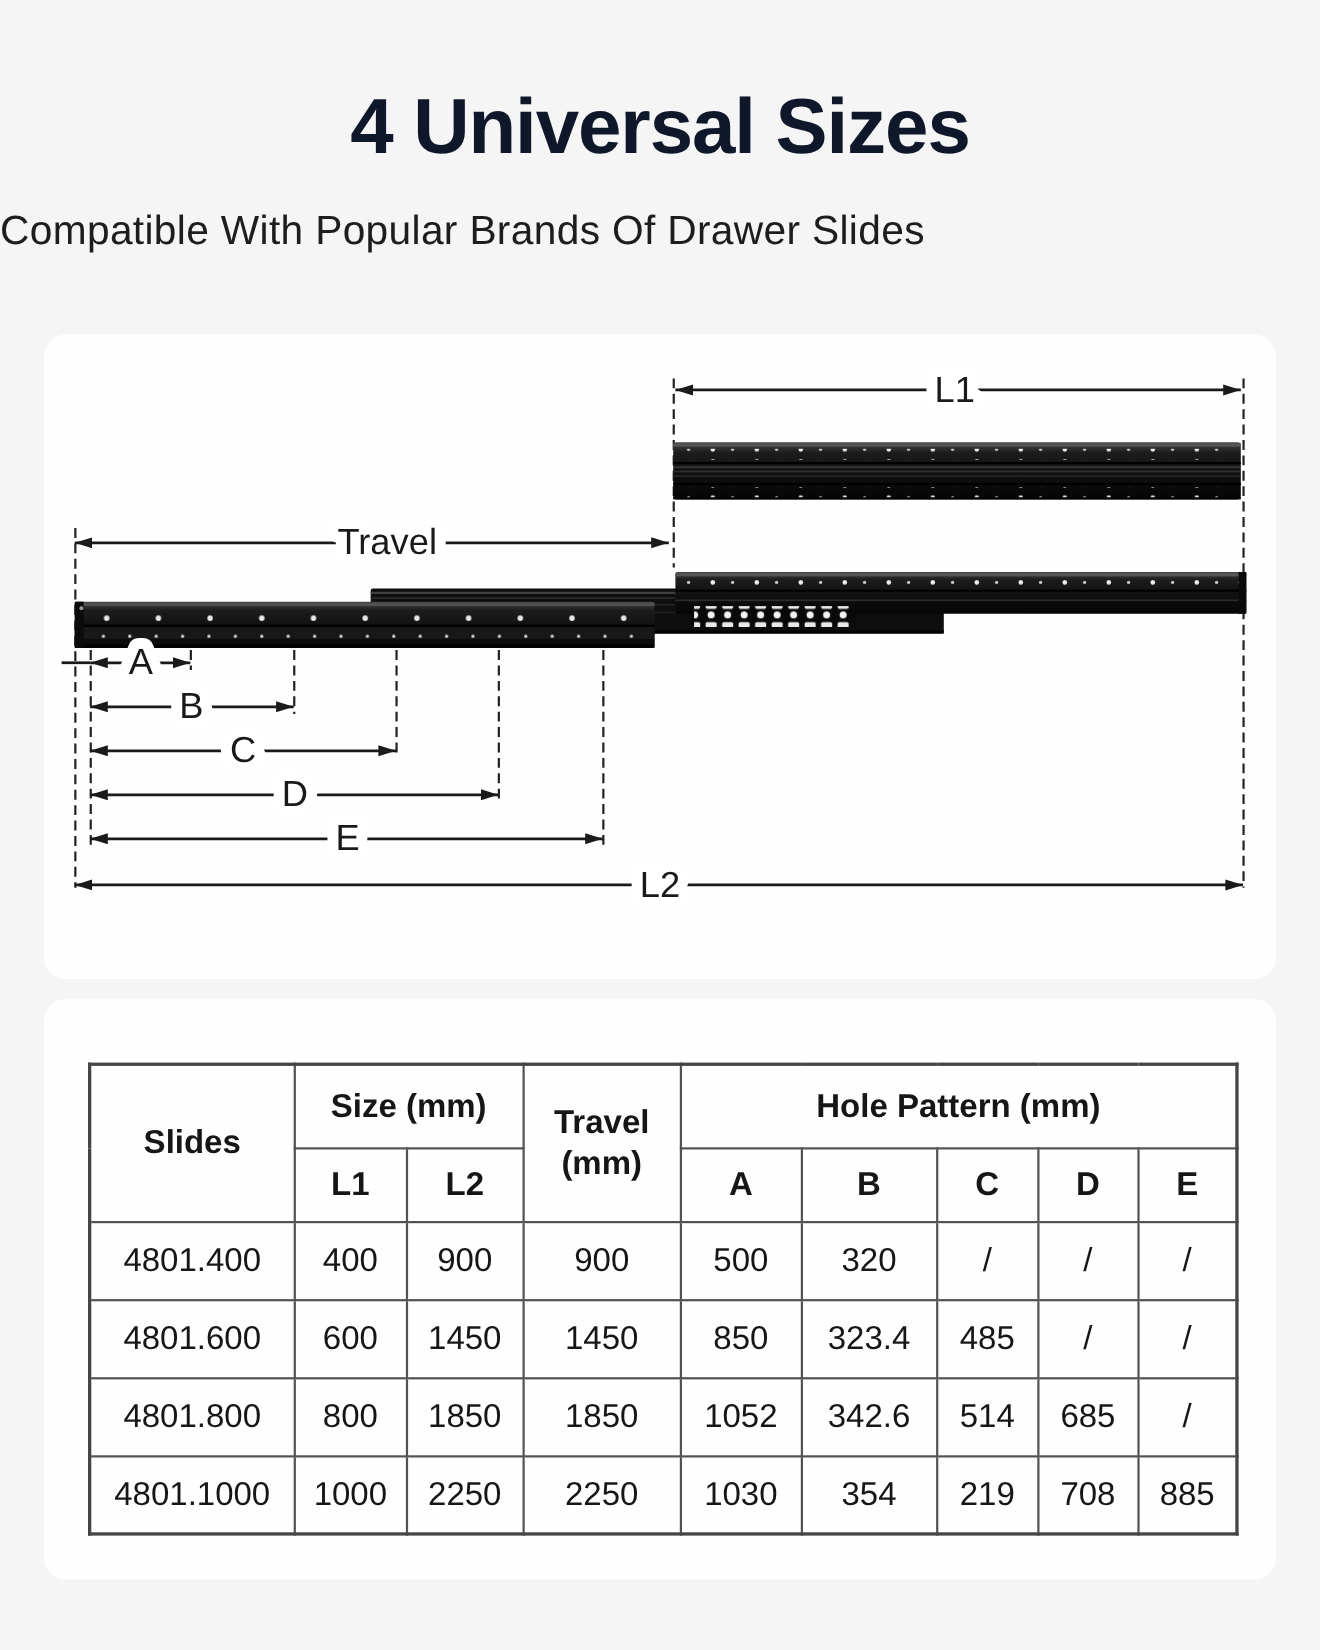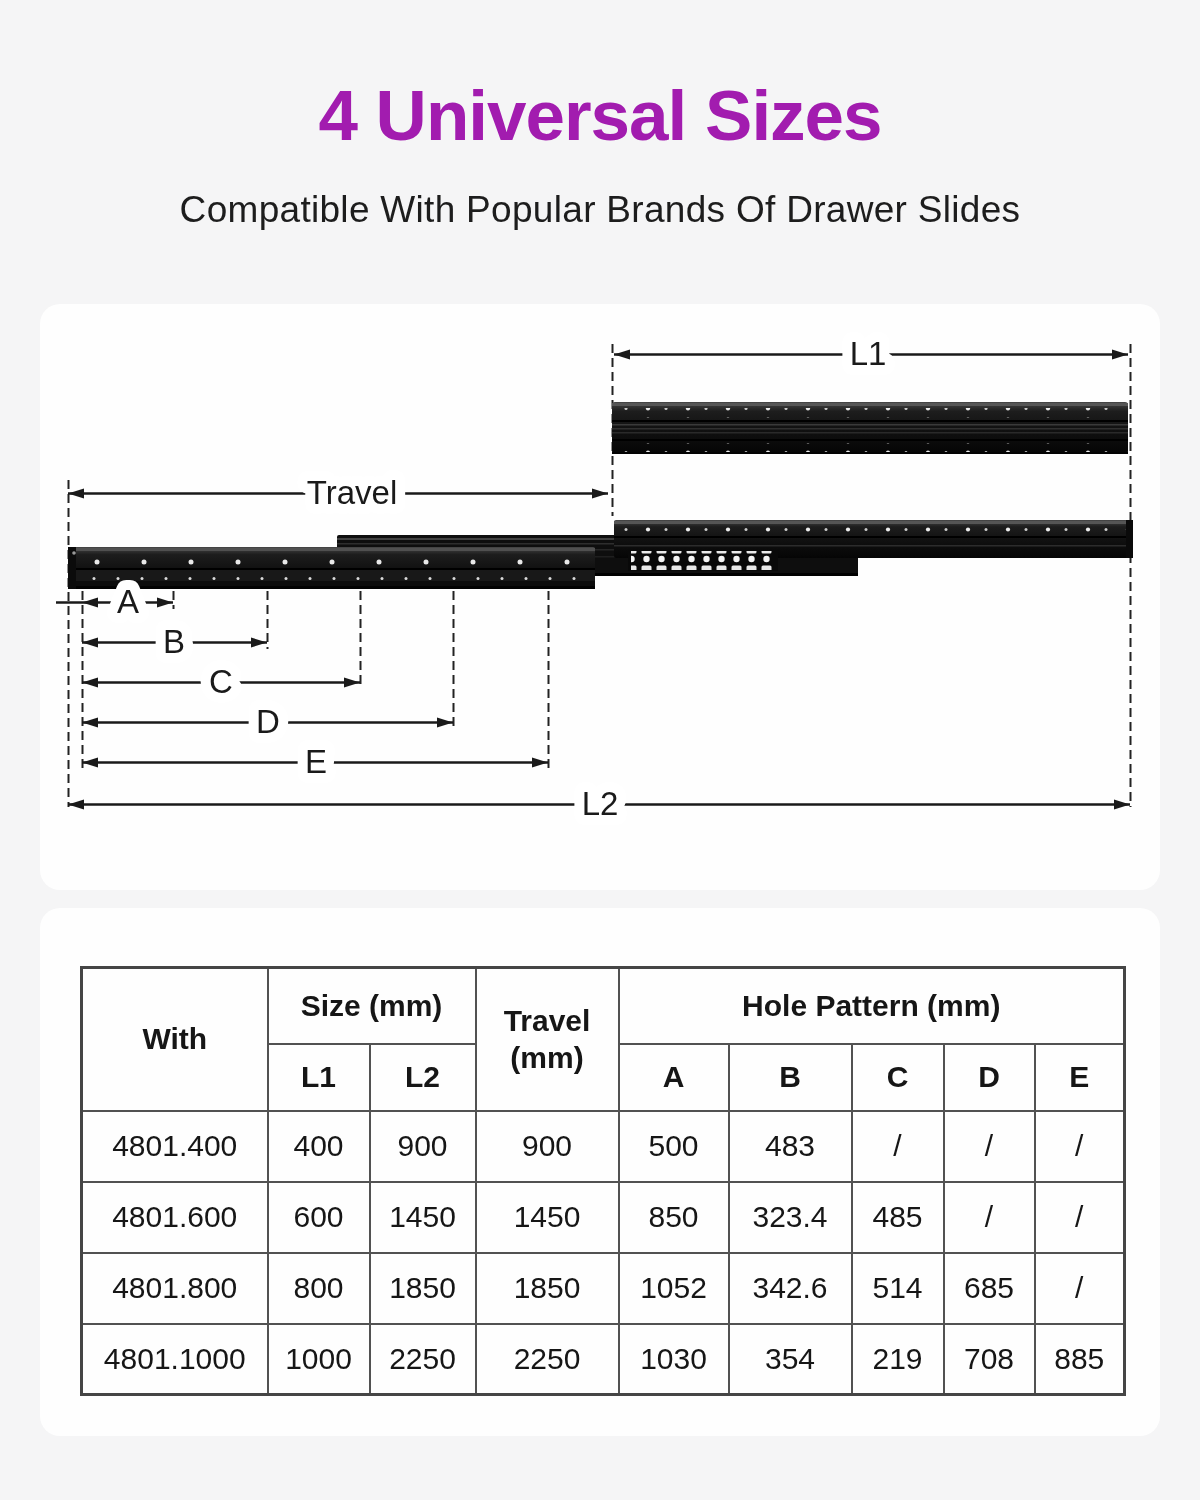--- a/index.html
+++ b/index.html
@@ -1,20 +1,20 @@
 <!DOCTYPE html>
 <html><head>
 <meta charset="utf-8">
 <style>
   html,body{margin:0;padding:0;background:#f5f5f6;}
   .page{position:relative;width:1200px;height:1500px;background:#f5f5f6;overflow:hidden;
         font-family:"Liberation Sans","DejaVu Sans",sans-serif;}
   .title{position:absolute;top:80px;left:0;width:1200px;text-align:center;
-         font-size:71px;font-weight:700;letter-spacing:-1px;color:#a21caf;line-height:1;}
-  .subtitle{position:absolute;top:191px;left:0;width:1200px;text-align:center;
+         font-size:71px;font-weight:700;letter-spacing:-1px;color:#0f172a;line-height:1;}
+  .subtitle{position:absolute;top:191px;left:0;width:1200px;text-align:left;
             font-size:37px;font-weight:400;color:#1d1d1d;letter-spacing:.3px;line-height:1;}
   .card{position:absolute;left:40px;width:1120px;background:#fefefe;border-radius:20px;}
   #diagram-card{top:304px;height:586px;}
   #table-card{top:908px;height:528px;}
   #diagram-card svg{display:block;}
 
   table.spec{position:absolute;left:40px;top:58px;width:1043px;border-collapse:collapse;
              table-layout:fixed;border:3px solid #454545;}
   table.spec th,table.spec td{border:2px solid #525252;text-align:center;vertical-align:middle;
              padding:0;color:#161616;font-size:30px;overflow:hidden;}
@@ -160,21 +160,21 @@
           <col style="width:106px">
         <col style="width:143px">
           <col style="width:110px">
           <col style="width:123px">
         <col style="width:92px">
           <col style="width:91px">
           <col style="width:90px">
       </colgroup>
       <thead>
         <tr class="hrow1">
-          <th rowspan="2">With</th>
+          <th rowspan="2">Slides</th>
           <th colspan="2">Size (mm)</th>
           <th rowspan="2" class="two-line">
             <div>Travel</div>
             <div>(mm)</div>
           </th>
           <th colspan="5">Hole Pattern (mm)</th>
         </tr>
         <tr class="hrow2">
           <th>L1</th>
           <th>L2</th>
@@ -185,21 +185,21 @@
           <th>E</th>
         </tr>
       </thead>
       <tbody>
         <tr class="drow">
           <td>4801.400</td>
           <td>400</td>
           <td>900</td>
           <td>900</td>
           <td>500</td>
-          <td>483</td>
+          <td>320</td>
           <td>/</td>
           <td>/</td>
           <td>/</td>
         </tr>
         <tr class="drow">
           <td>4801.600</td>
           <td>600</td>
           <td>1450</td>
           <td>1450</td>
           <td>850</td>

